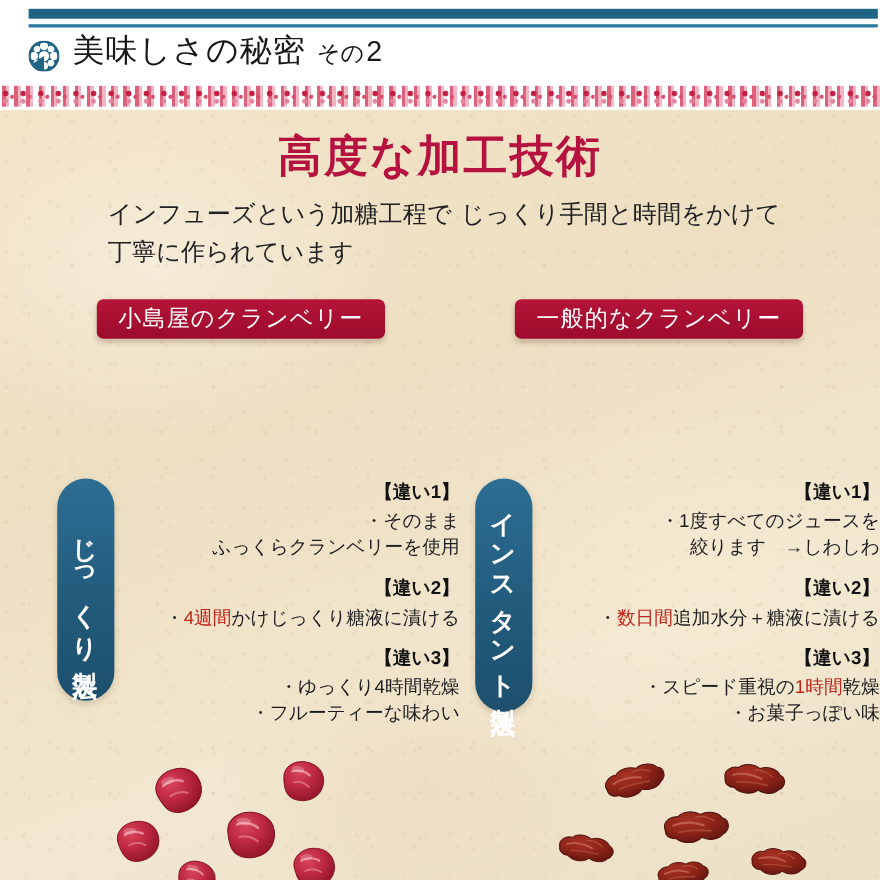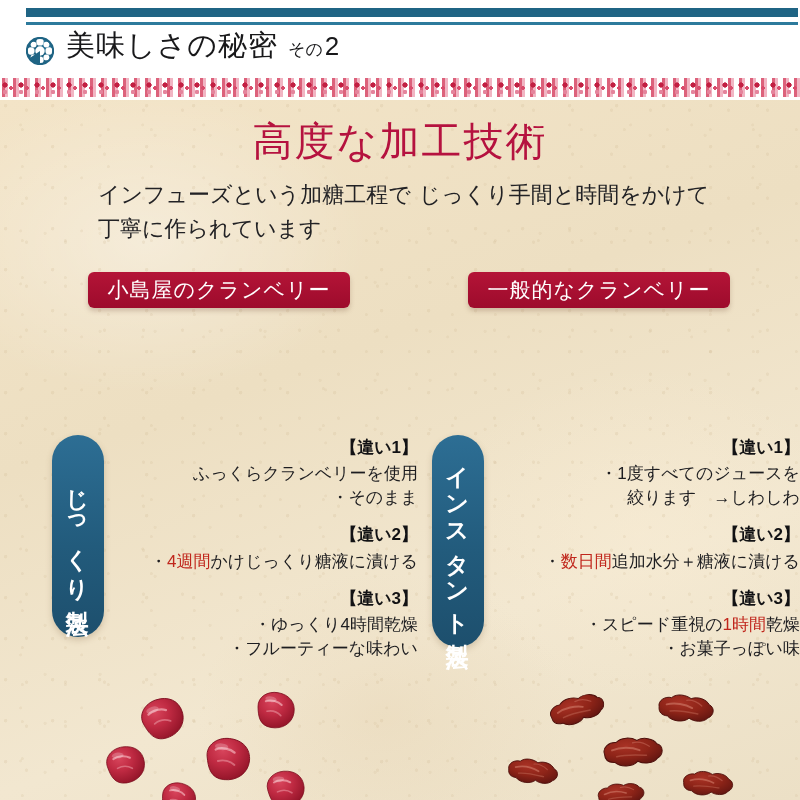--- a/index.html
+++ b/index.html
@@ -61,21 +61,21 @@
     margin-right: 12px;
   }
   .header-title {
     font-size: 29px;
     color: #18181a;
     letter-spacing: 1px;
     font-weight: 400;
     white-space: nowrap;
   }
   .header-sub-small {
-    font-size: 17px;
+    font-size: 21px;
     color: #18181a;
     margin-left: 10px;
   }
   .header-sub-num {
     font-size: 26px;
     color: #18181a;
     margin-left: 2px;
   }
 
   
@@ -151,21 +151,21 @@
   }
 
   .big-title {
     position: absolute;
     left: 0; top: 14px;
     width: 800px;
     text-align: center;
     font-size: 40px;
     color: #b5123f;
     letter-spacing: 2px;
-    font-weight: 400;
+    font-weight: 700;
   }
 
   .lead {
     position: absolute;
     left: 98px;
     top: 78px;
     width: 660px;
     font-size: 22px;
     line-height: 1.55;
     color: #222225;
@@ -292,22 +292,22 @@
 
     <div class="banner banner-left">小島屋のクランベリー</div>
     <div class="banner banner-right">一般的なクランベリー</div>
 
     <div class="vtab vtab-left">じっくり製法</div>
     <div class="vtab vtab-right">インスタント製法</div>
 
     <div class="col-list col-list-left">
       <div class="diff-group">
         <div class="diff-head">【違い1】</div>
+        <div class="diff-line">・そのまま</div>
         <div class="diff-line cont">ふっくらクランベリーを使用</div>
-        <div class="diff-line">・そのまま</div>
       </div>
       <div class="diff-group">
         <div class="diff-head">【違い2】</div>
         <div class="diff-line">・<span class="hl">4週間</span>かけじっくり糖液に漬ける</div>
       </div>
       <div class="diff-group">
         <div class="diff-head">【違い3】</div>
         <div class="diff-line">・ゆっくり4時間乾燥</div>
         <div class="diff-line">・フルーティーな味わい</div>
       </div>

